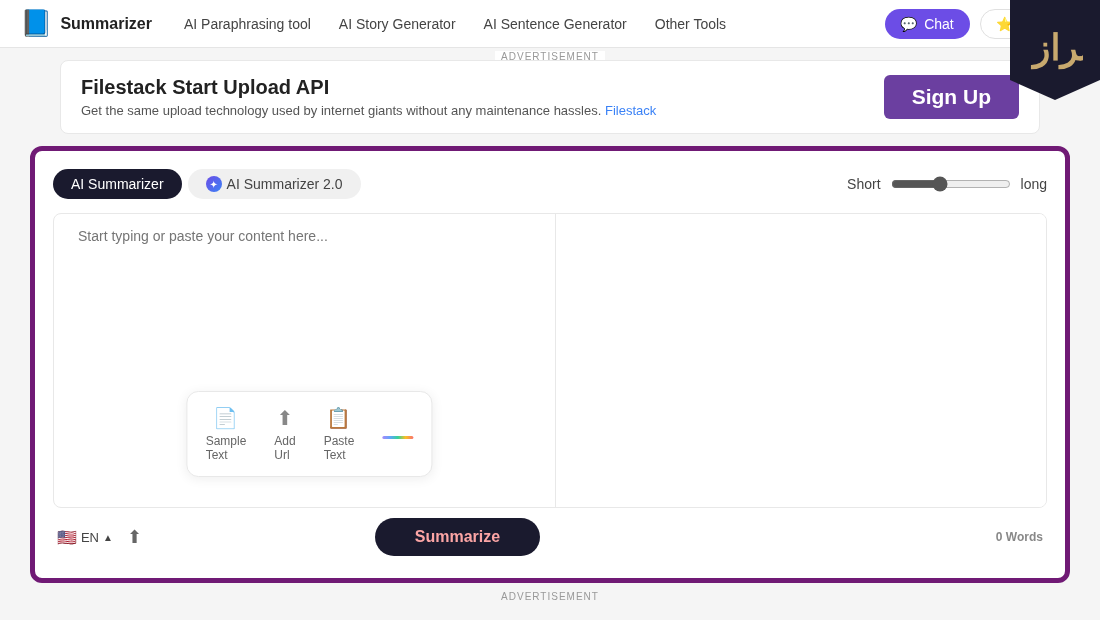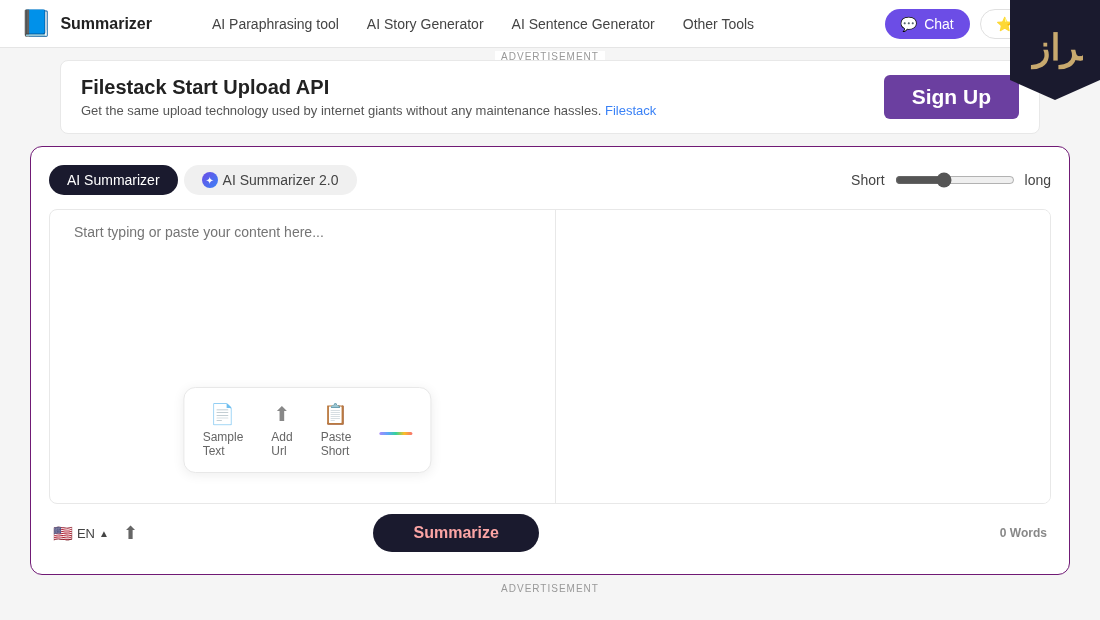--- a/index.html
+++ b/index.html
@@ -24,21 +24,20 @@
       font-weight: 700;
       font-size: 16px;
       color: #222;
       text-decoration: none;
     }
     .nav {
       display: flex;
       align-items: center;
       gap: 28px;
       flex: 1;
-      margin-left: 28px;
     }
     .nav a {
       text-decoration: none;
       color: #444;
       font-size: 14px;
       white-space: nowrap;
     }
     .header-right {
       display: flex;
       align-items: center;
@@ -139,21 +138,21 @@
       cursor: pointer;
     }
 
     
     .main {
       margin: 0 30px;
     }
     .tool-card {
       background: #fff;
       border-radius: 12px;
-      border: 1px solid #701a75;
+      border: 5px solid #701a75;
       padding: 18px;
     }
     .tool-tabs-row {
       display: flex;
       align-items: center;
       justify-content: space-between;
       margin-bottom: 14px;
     }
     .tool-tabs {
       display: flex;
@@ -403,21 +402,21 @@
           <div class="action-item">
             <span class="action-item-icon">📄</span>
             <span>Sample Text</span>
           </div>
           <div class="action-item">
             <span class="action-item-icon">⬆</span>
             <span>Add Url</span>
           </div>
           <div class="action-item">
             <span class="action-item-icon">📋</span>
-            <span>Paste Short</span>
+            <span>Paste Text</span>
           </div>
           <div class="action-rainbow-bar"></div>
         </div>
       </div>
       <div class="output-pane"></div>
     </div>
 
     <div class="bottom-bar">
       <button class="lang-btn">
         <span class="flag">🇺🇸</span>

